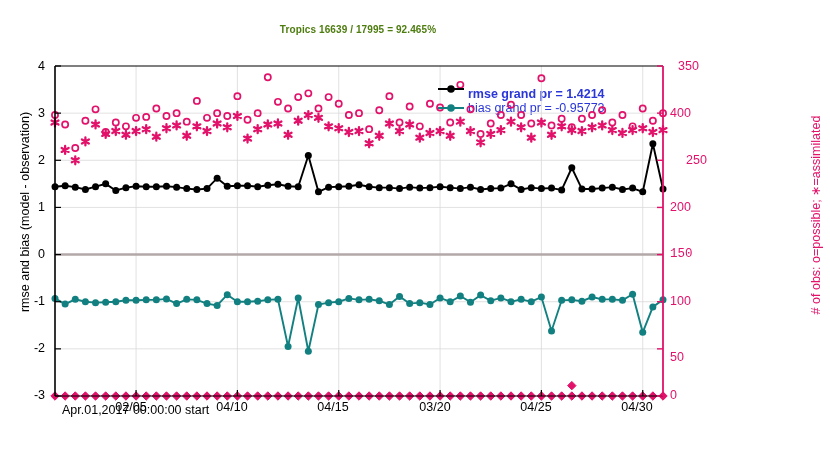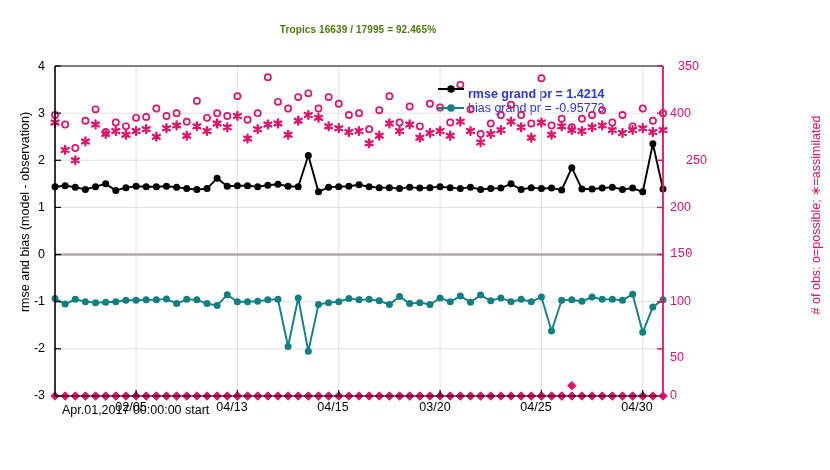--- a/index.html
+++ b/index.html
@@ -69,21 +69,21 @@
   <div class="ytickR" style="top:59px;left:670px;margin-left:8px;">350</div>
   <div class="ytickR" style="top:106px;left:670px;">400</div>
   <div class="ytickR" style="top:153px;left:670px;margin-left:16px;">250</div>
   <div class="ytickR" style="top:200px;left:670px;">200</div>
   <div class="ytickR" style="top:247px;left:670px;font-family:Liberation Mono, monospace;">150</div>
   <div class="ytickR" style="top:294px;left:670px;">100</div>
   <div class="ytickR" style="top:350px;left:670px;">50</div>
   <div class="ytickR" style="top:388px;left:670px;">0</div>
 
   <div class="xtick" style="left:101px;">02/05</div>
-  <div class="xtick" style="left:202px;">04/13</div>
+  <div class="xtick" style="left:202px;">04/10</div>
   <div class="xtick" style="left:303px;">04/15</div>
   <div class="xtick" style="left:405px;">03/20</div>
   <div class="xtick" style="left:506px;">04/25</div>
   <div class="xtick" style="left:607px;">04/30</div>
 
   <div id="xlabel">Apr.01,2017 00:00:00 start</div>
 
   <div class="leg-txt" style="left:468px;top:87px;font-weight:bold;">rmse grand pr = 1.4214</div>
   <div class="leg-txt" style="left:468px;top:101px;">bias grand pr = -0.95773</div>
 

